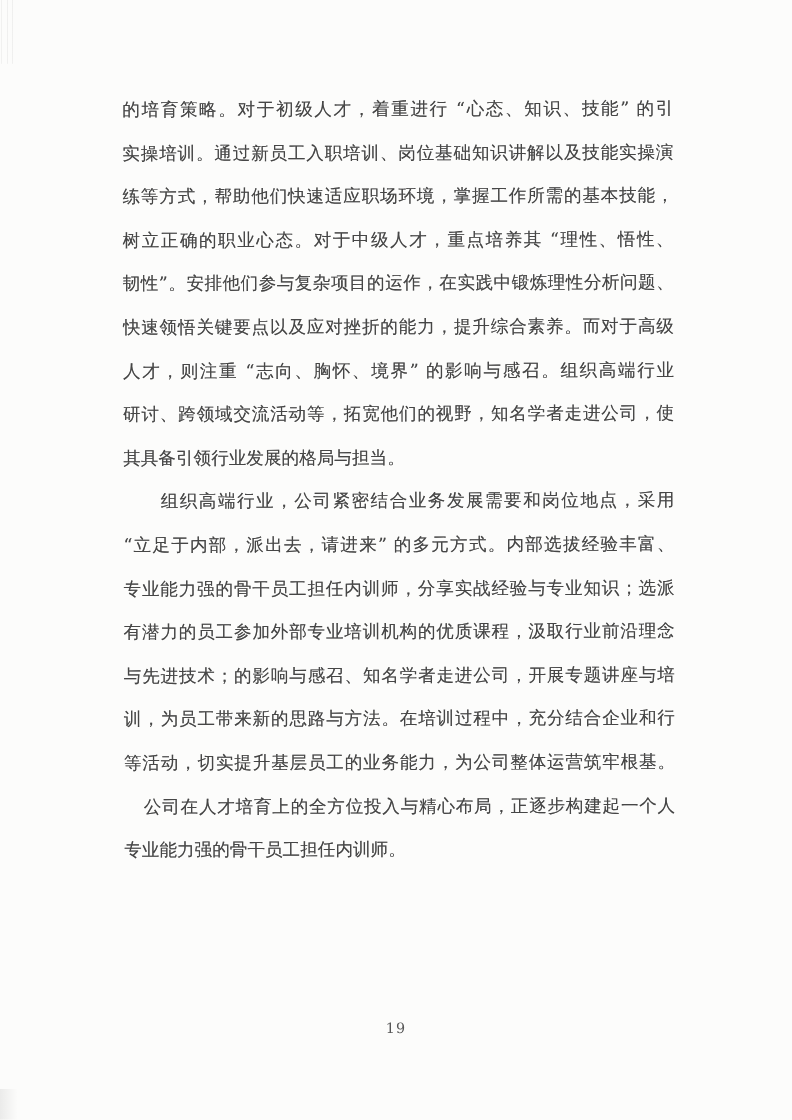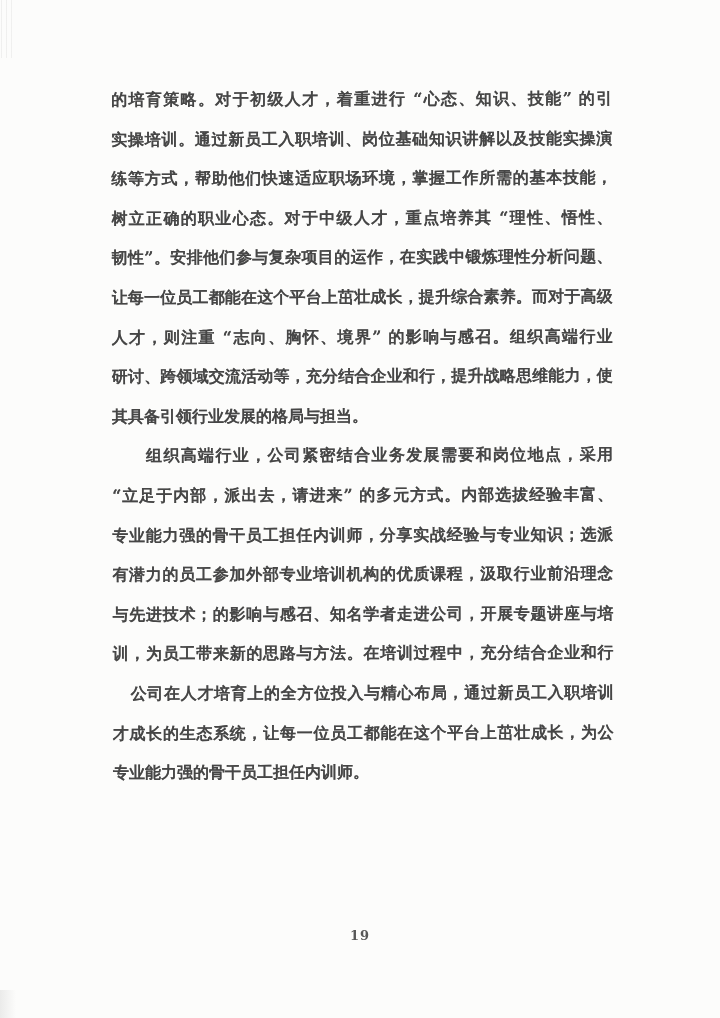--- a/index.html
+++ b/index.html
@@ -10,21 +10,20 @@
     width: 720px;
     height: 1018px;
     position: relative;
     overflow: hidden;
     background: #fcfcfb;
     font-family: "DejaVu Serif", "Liberation Serif", serif;
   }
   .page {
     position: absolute;
     inset: 0;
-    font-weight: bold;
   }
   
   .artifact-topleft {
     position: absolute;
     left: 1px;
     top: 0;
     width: 13px;
     height: 58px;
     background: repeating-linear-gradient(
       90deg,
@@ -94,38 +93,38 @@
   <div class="artifact-bottomleft"></div>
 
   <div class="text-block">
 
     <div class="para">
       <div class="line">的培育策略。对于初级人才，着重进行 “心态、知识、技能” 的引</div>
       <div class="line">实操培训。通过新员工入职培训、岗位基础知识讲解以及技能实操演</div>
       <div class="line">练等方式，帮助他们快速适应职场环境，掌握工作所需的基本技能，</div>
       <div class="line">树立正确的职业心态。对于中级人才，重点培养其 “理性、悟性、</div>
       <div class="line">韧性”。安排他们参与复杂项目的运作，在实践中锻炼理性分析问题、</div>
-      <div class="line">让每一位员工都能在这个平台上茁壮成长，提升综合素养。而对于高级</div>
+      <div class="line">快速领悟关键要点以及应对挫折的能力，提升综合素养。而对于高级</div>
       <div class="line">人才，则注重 “志向、胸怀、境界” 的影响与感召。组织高端行业</div>
-      <div class="line">研讨、跨领域交流活动等，充分结合企业和行，提升战略思维能力，使</div>
+      <div class="line">研讨、跨领域交流活动等，拓宽他们的视野，知名学者走进公司，使</div>
       <div class="line end">其具备引领行业发展的格局与担当。</div>
     </div>
 
     <div class="para">
       <div class="line indent-2">组织高端行业，公司紧密结合业务发展需要和岗位地点，采用</div>
       <div class="line">“立足于内部，派出去，请进来” 的多元方式。内部选拔经验丰富、</div>
       <div class="line">专业能力强的骨干员工担任内训师，分享实战经验与专业知识；选派</div>
       <div class="line">有潜力的员工参加外部专业培训机构的优质课程，汲取行业前沿理念</div>
       <div class="line">与先进技术；的影响与感召、知名学者走进公司，开展专题讲座与培</div>
       <div class="line">训，为员工带来新的思路与方法。在培训过程中，充分结合企业和行</div>
+      <div class="line">等活动，切实提升基层员工的业务能力，为公司整体运营筑牢根基。</div>
     </div>
 
     <div class="para">
-      <div class="line indent-1">公司在人才培育上的全方位投入与精心布局，通过新员工入职培训</div>
-      <div class="line">才成长的生态系统，让每一位员工都能在这个平台上茁壮成长，为公</div>
+      <div class="line indent-1">公司在人才培育上的全方位投入与精心布局，正逐步构建起一个人</div>
       <div class="line end">专业能力强的骨干员工担任内训师。</div>
     </div>
 
   </div>
 
   <div class="page-number">19</div>
 
 </div>
 
 </body></html>

